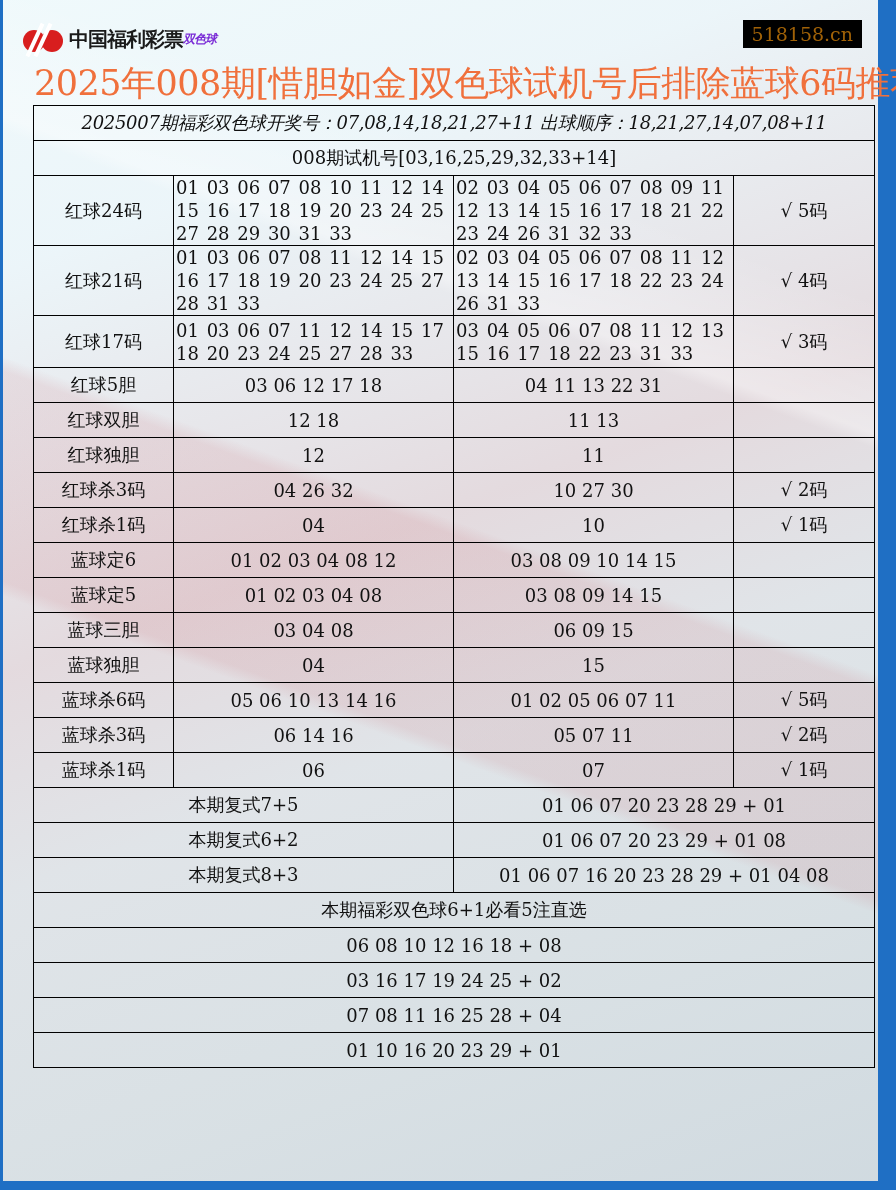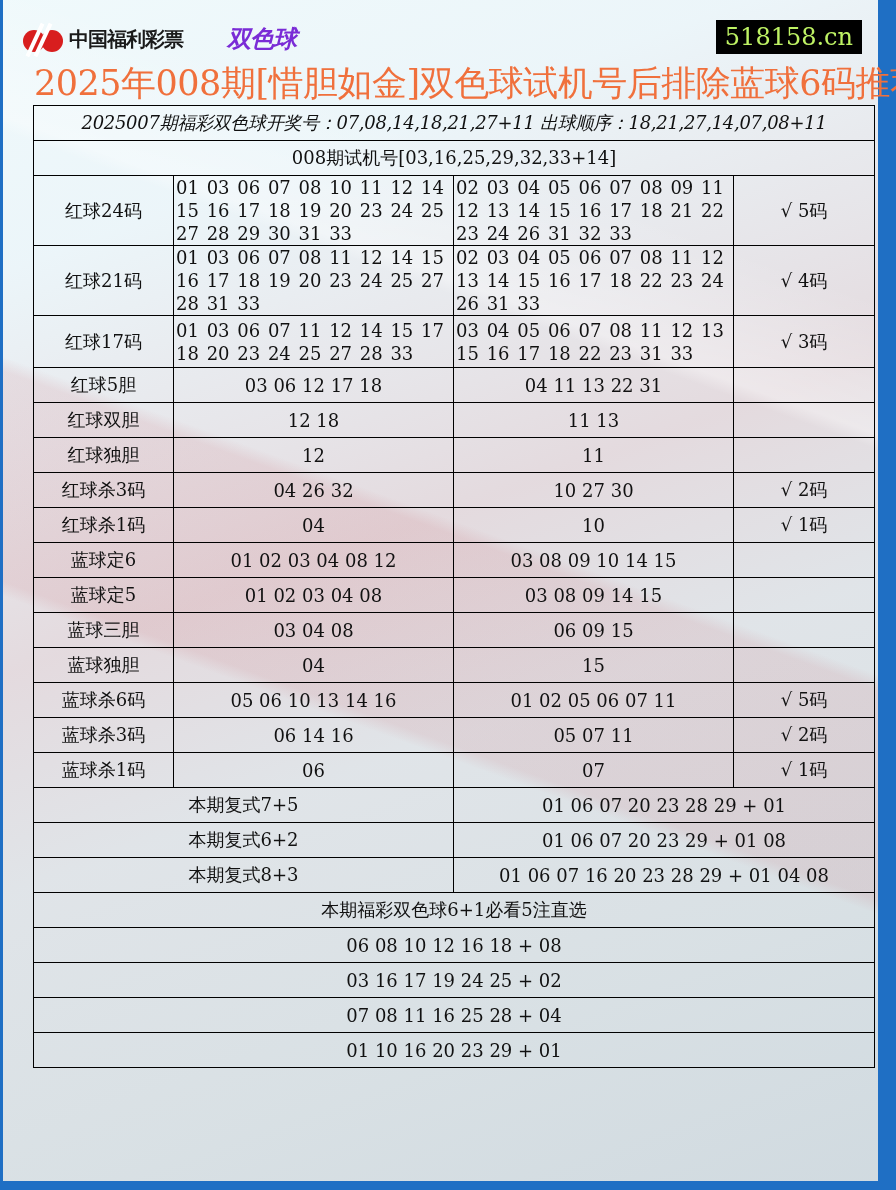--- a/index.html
+++ b/index.html
@@ -20,22 +20,22 @@
       linear-gradient(200deg, transparent 45%, rgba(190,60,70,0.10) 46%, rgba(190,60,70,0.10) 60%, transparent 61%),
       linear-gradient(20deg, transparent 70%, rgba(255,255,255,0.35) 71%, transparent 80%);
     pointer-events:none; }
   .header { position: absolute; left: 0; top: 0; width: 100%; height: 102px; }
   .logo { position: absolute; left: 18px; top: 22px; display: flex; align-items: center; }
   .logo-mark { width: 44px; height: 34px; position: relative; }
   .logo-mark .c1 { position:absolute; left:2px; top:8px; width:22px; height:22px; border-radius:50%; background:#d81e1e; }
   .logo-mark .c2 { position:absolute; left:20px; top:8px; width:22px; height:22px; border-radius:50%; background:#d81e1e; }
   .logo-mark .s { position:absolute; width:4px; height:36px; background:#fff; transform: rotate(25deg); top:0; }
   .logo-text { font-family: "DejaVu Sans", "Liberation Sans", sans-serif; font-weight: bold; font-size: 20px; color: #1a1a1a; margin-left: 4px; letter-spacing: -1px; }
-  .logo-sub { font-family: "DejaVu Sans", "Liberation Sans", sans-serif; font-weight: bold; font-style: italic; font-size: 24px; color: #7a2bd6; letter-spacing: -1px; padding-left: 44px; }
-  .site-badge { position: absolute; right: 16px; top: 20px; background: #000; color: #bef264; font-family: "DejaVu Serif", serif; font-size: 24px; padding: 3px 9px; }
+  .logo-sub { font-family: "DejaVu Sans", "Liberation Sans", sans-serif; font-weight: bold; font-style: italic; font-size: 12px; color: #7a2bd6; letter-spacing: -1px; }
+  .site-badge { position: absolute; right: 16px; top: 20px; background: #000; color: #a16207; font-family: "DejaVu Serif", serif; font-size: 19px; padding: 3px 9px; }
   .title { position: absolute; left: 31px; top: 60px; font-size: 35px; color: #f0703c; white-space: nowrap; letter-spacing: -0.5px; }
   table.main { position: absolute; left: 30px; top: 105px; width: 841px; border-collapse: collapse; table-layout: fixed; }
   table.main td { border: 1px solid #000; text-align: center; vertical-align: middle; font-size: 18px; color: #111; height: 35px; padding: 0; }
   .bar-title td { font-size: 17px; letter-spacing: -0.3px; font-style: italic; }
   .nums { text-align: left !important; padding-left: 2px !important; line-height: 23px; font-size: 18px; word-spacing: 2px; }
   td.left-label { text-align: left; padding-left: 151px; }
 </style>
 </head>
 <body>
 

